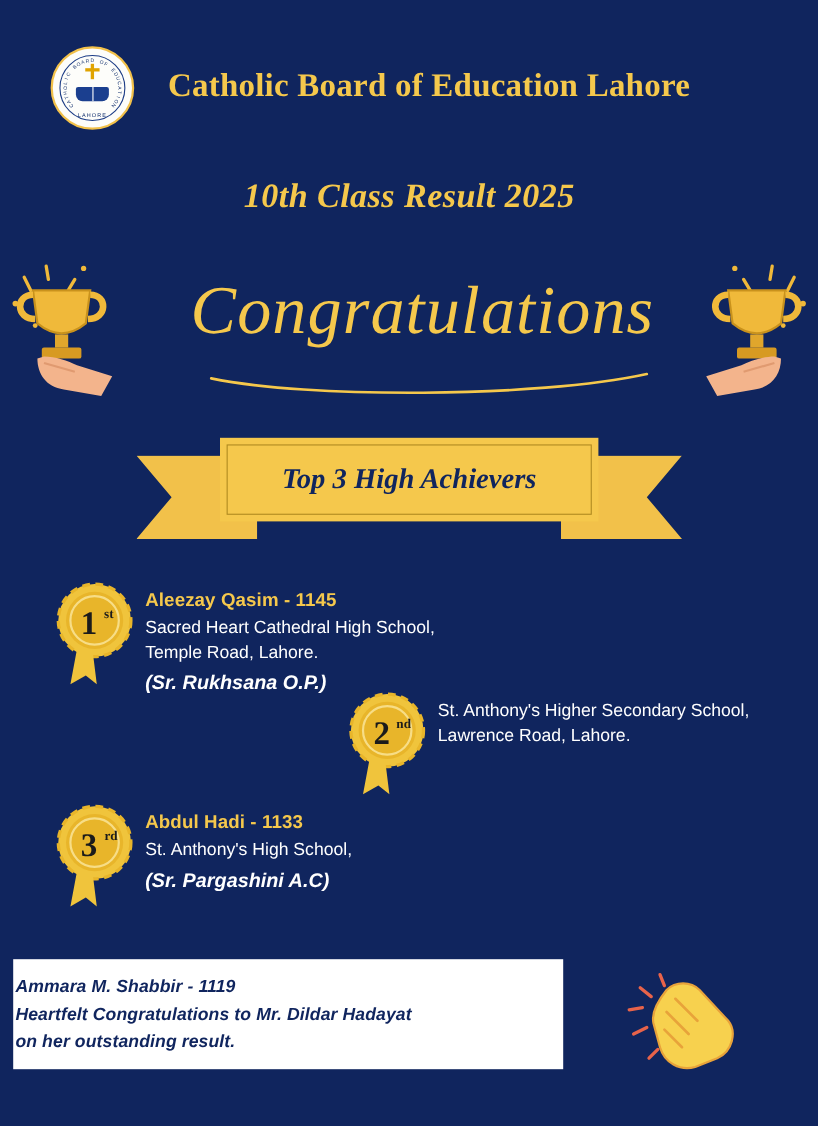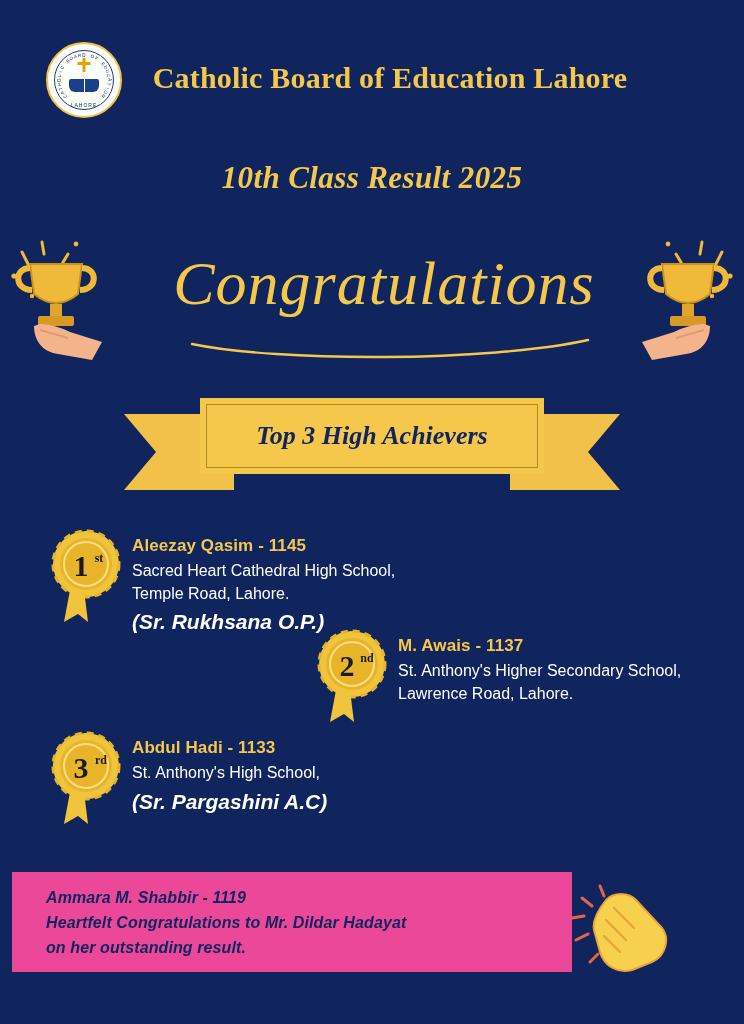--- a/index.html
+++ b/index.html
@@ -250,36 +250,36 @@
     color: #f5c84c;
     margin-bottom: 4px;
     letter-spacing: .1px;
   }
   .w-line {
     font-size: 16px;
     color: #ffffff;
     line-height: 1.42;
   }
   .w-teacher {
-    font-size: 21px;
+    font-size: 18px;
     font-weight: bold;
     font-style: italic;
     color: #ffffff;
     margin-top: 5px;
   }
 
   
   .note {
     position: absolute;
     top: 872px;
     left: 12px;
-    width: 560px;
+    width: 500px;
     height: 100px;
-    background: #ec4899;
-    padding: 14px 34px;
+    background: #ffffff;
+    padding: 14px 2px;
     box-sizing: border-box;
   }
   .note-line {
     font-family: "Liberation Sans", sans-serif;
     font-style: italic;
     font-weight: bold;
     font-size: 16px;
     color: #10255e;
     line-height: 1.55;
     letter-spacing: .1px;
@@ -416,21 +416,20 @@
     <svg class="medal" viewBox="0 0 72 96">
       <circle cx="36" cy="36" r="33" fill="#f0c43c"></circle>
       <circle cx="36" cy="36" r="33" fill="none" stroke="#e8b52a" stroke-width="3" stroke-dasharray="7 5"></circle>
       <circle cx="36" cy="36" r="26" fill="#e8b52a"></circle>
       <circle cx="36" cy="36" r="22" fill="none" stroke="#f7dd86" stroke-width="2"></circle>
       <text x="31" y="48" font-family="Liberation Serif, serif" font-size="30" font-weight="bold" fill="#1b1b1b" text-anchor="middle">2</text>
       <text x="51" y="34" font-family="Liberation Serif, serif" font-size="12" font-weight="bold" fill="#1b1b1b" text-anchor="middle">nd</text>
       <path d="M20 62 L14 94 L28 86 L38 94 L34 62 Z" fill="#f0c43c"></path>
     </svg>
     <div class="winner-text">
-      <div class="w-name">M. Awais - 1137</div>
       <div class="w-line">St. Anthony's Higher Secondary School,</div>
       <div class="w-line">Lawrence Road, Lahore.</div>
     </div>
   </div>
 
   <div class="winner winner-3">
     <svg class="medal" viewBox="0 0 72 96">
       <circle cx="36" cy="36" r="33" fill="#f0c43c"></circle>
       <circle cx="36" cy="36" r="33" fill="none" stroke="#e8b52a" stroke-width="3" stroke-dasharray="7 5"></circle>
       <circle cx="36" cy="36" r="26" fill="#e8b52a"></circle>

